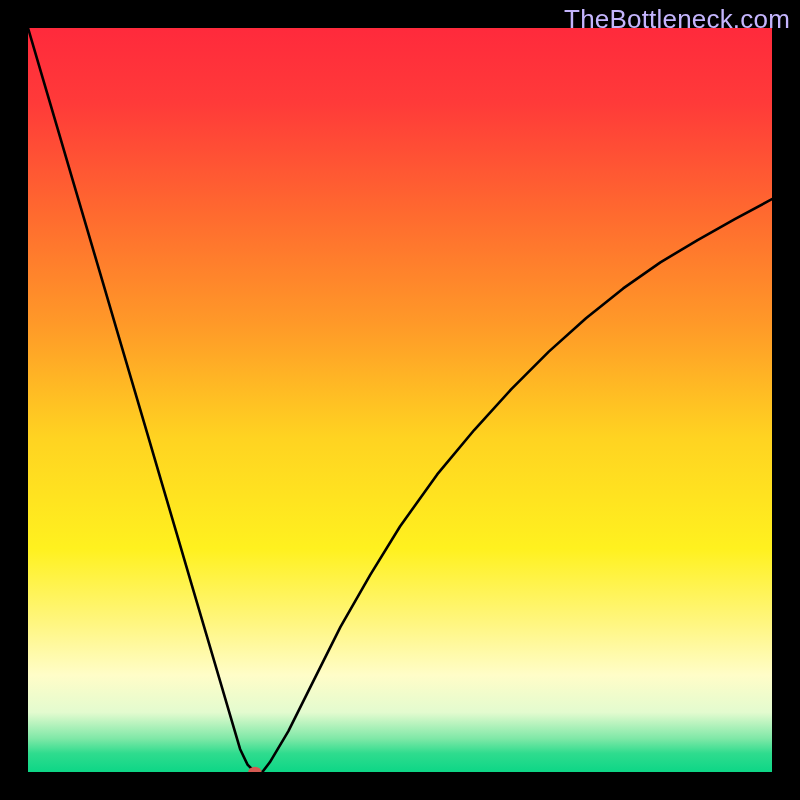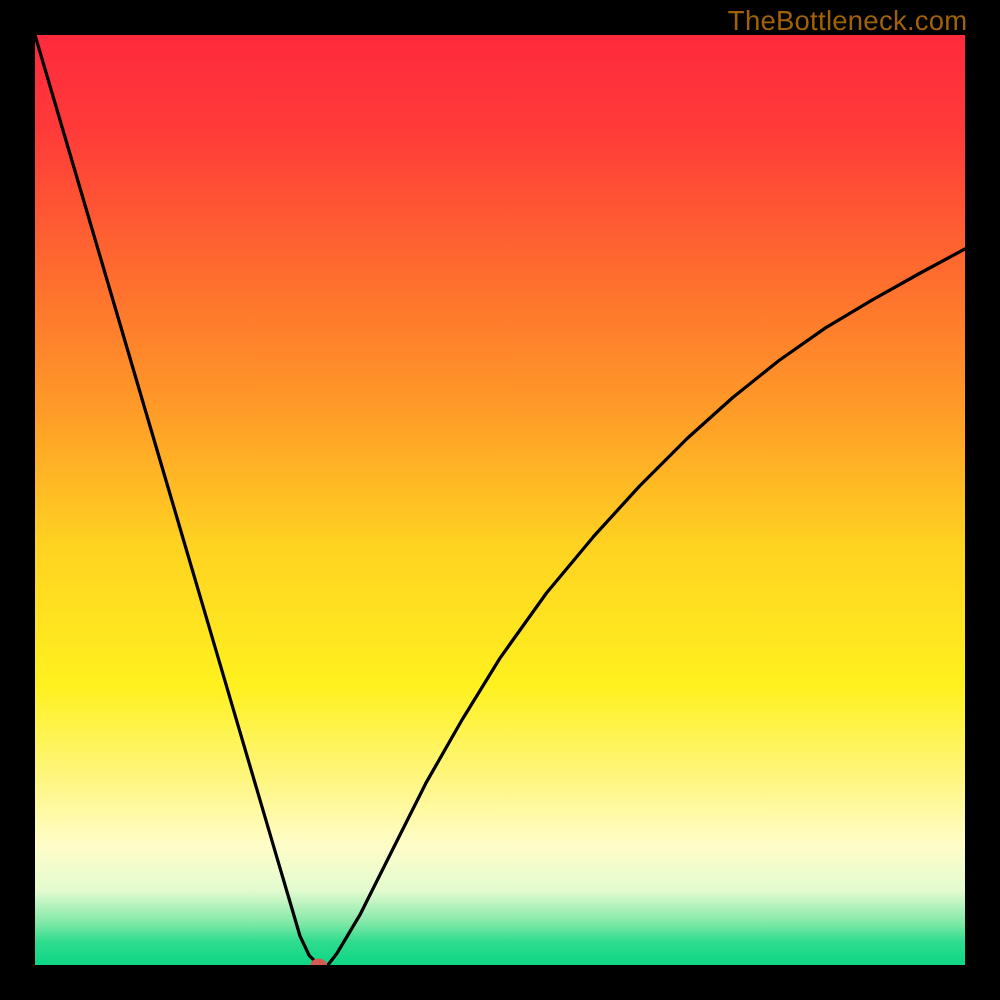--- a/index.html
+++ b/index.html
@@ -22,24 +22,24 @@
     position: absolute;
     left: 28px;
     top: 28px;
     width: 744px;
     height: 744px;
     overflow: hidden;
   }
   .watermark {
     position: absolute;
     top: 4px;
-    right: 26px;
-    color: #a16207;
+    right: 10px;
+    color: #c4b5fd;
     font-family: Arial, Helvetica, sans-serif;
-    font-size: 22px;
+    font-size: 26px;
     font-weight: 400;
     letter-spacing: 0.2px;
   }
   svg {
     display: block;
   }
 </style>
 </head>
 <body>
 

